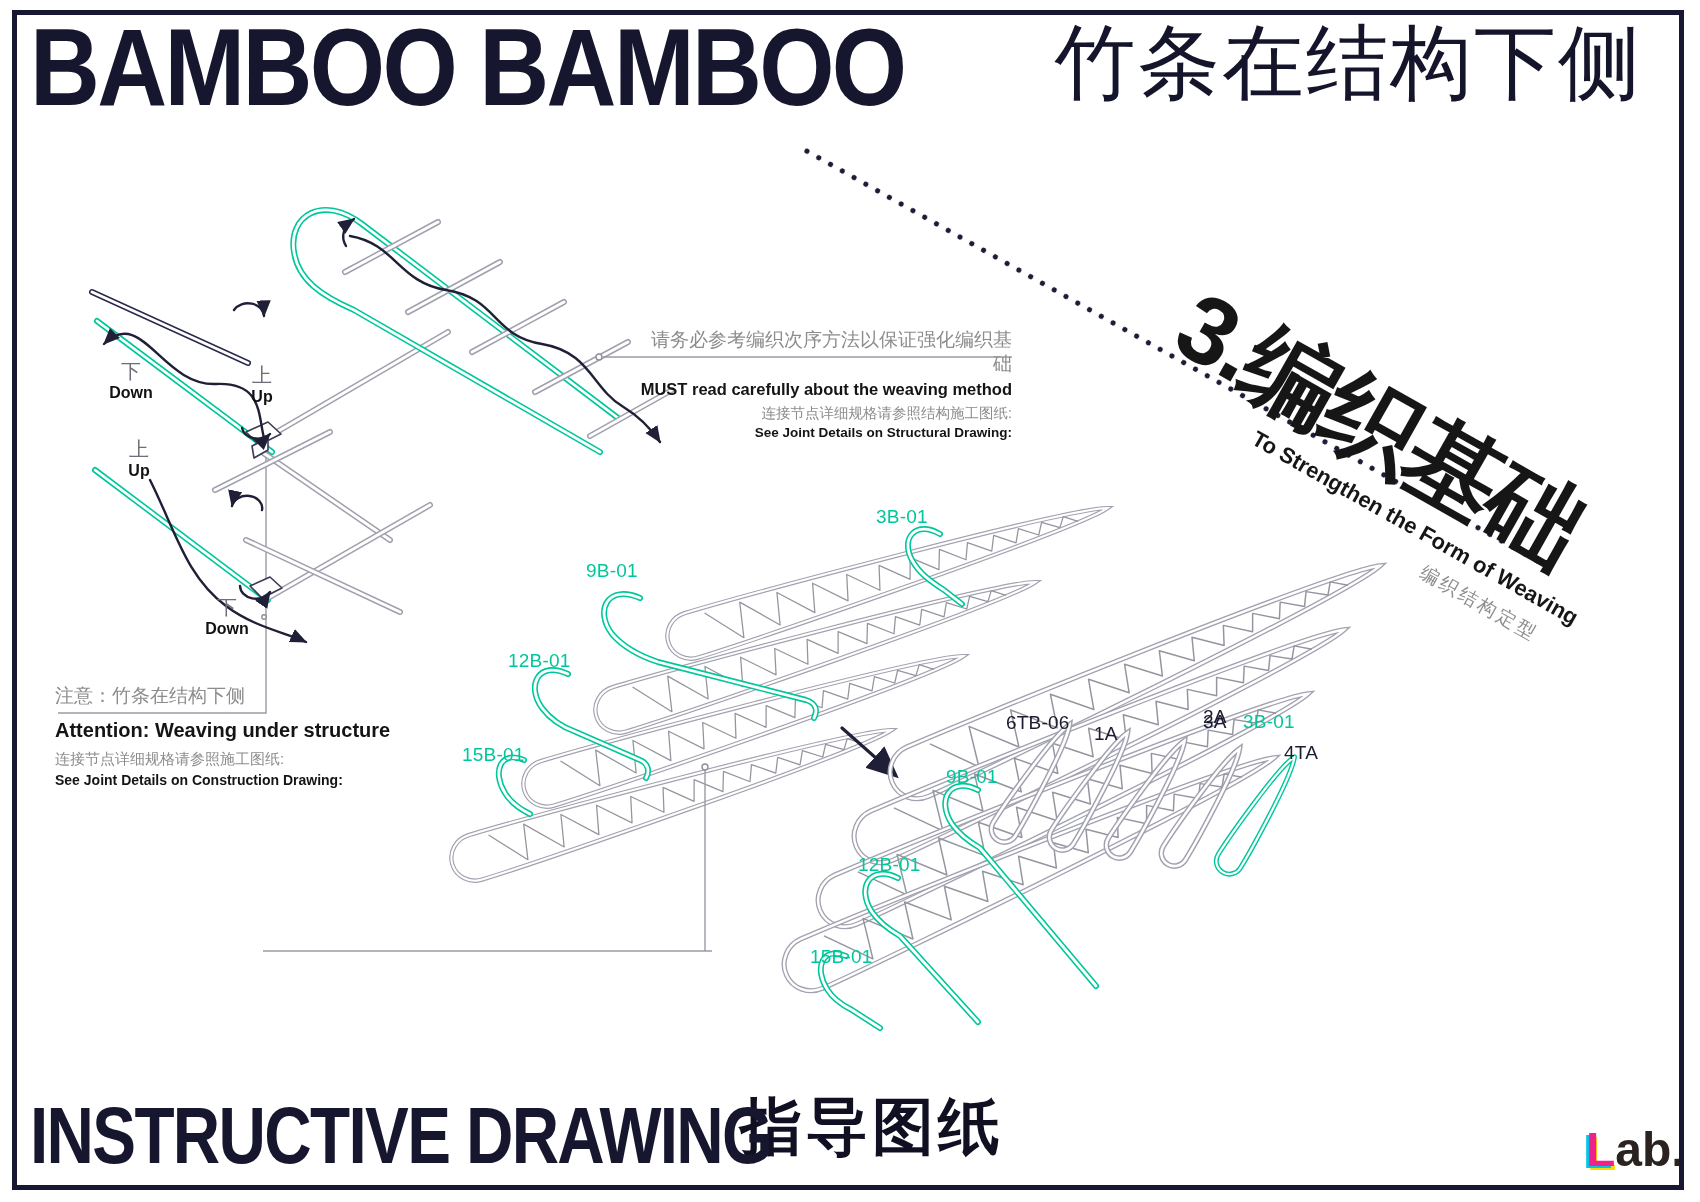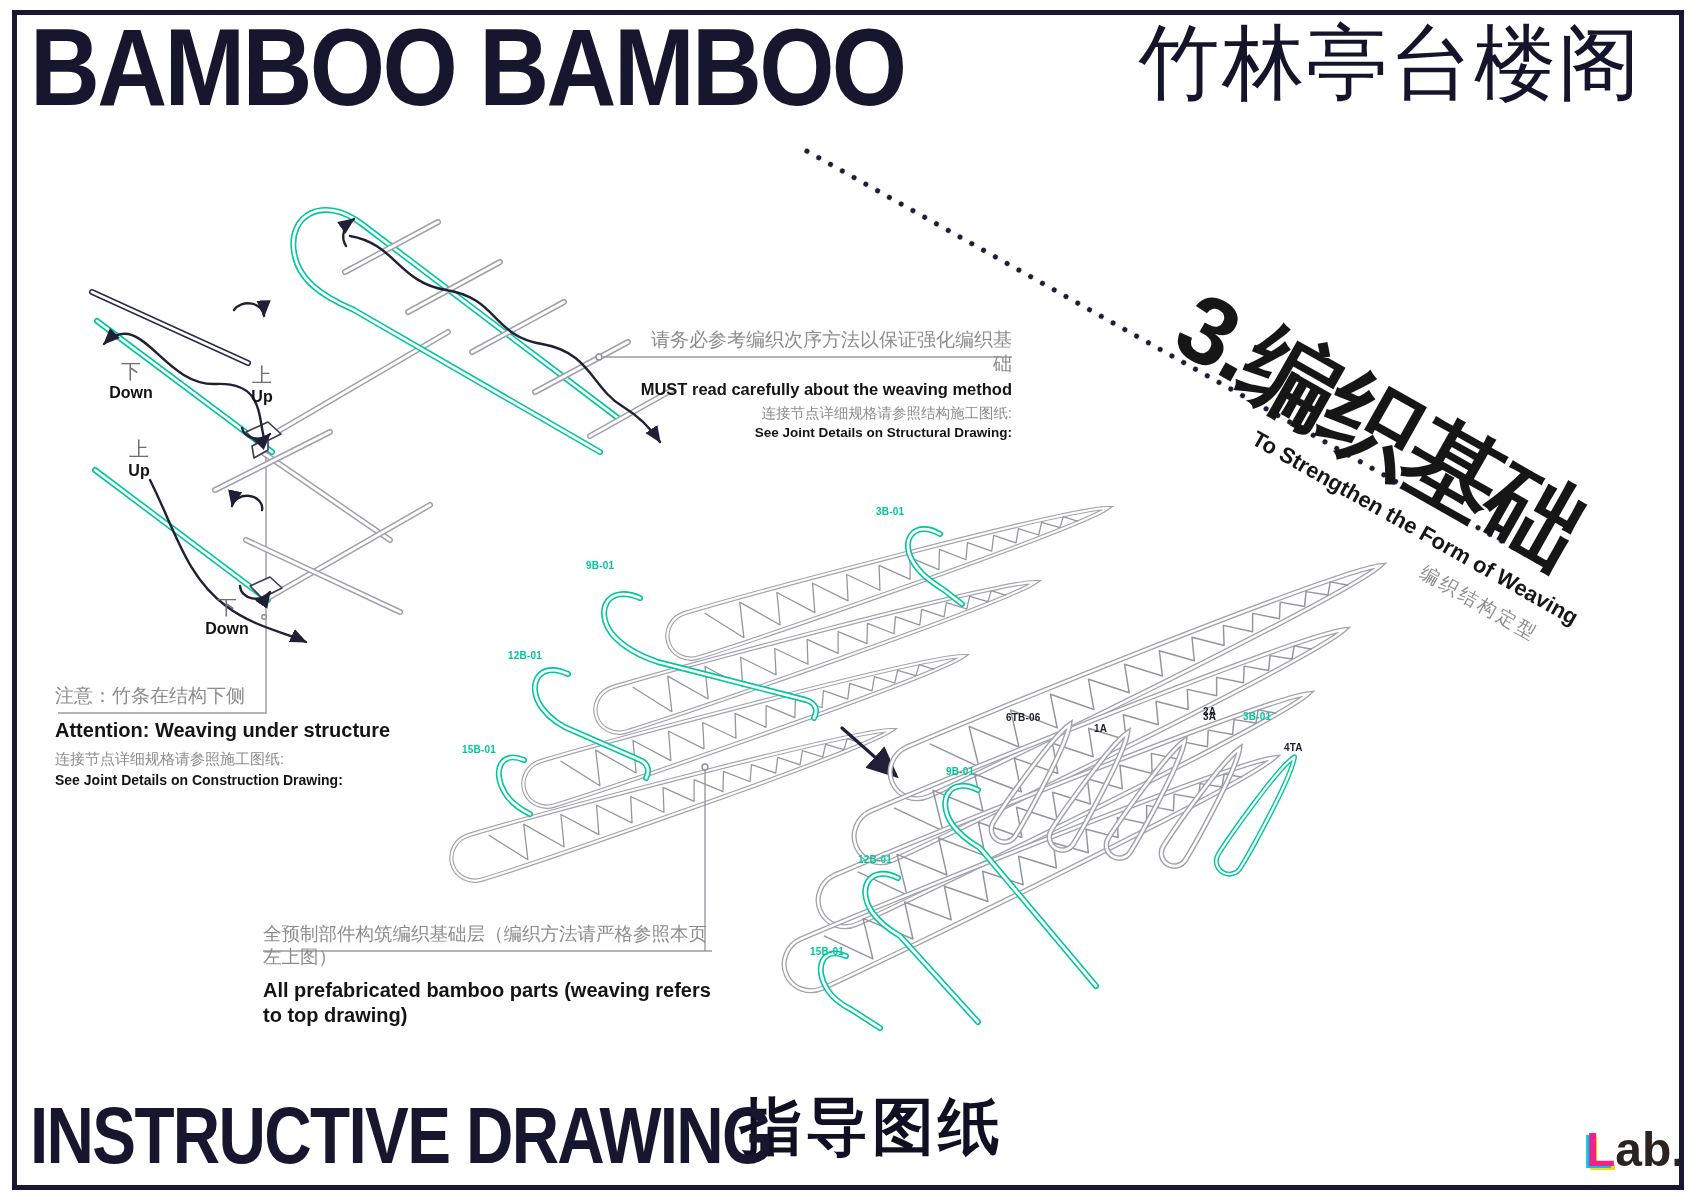--- a/index.html
+++ b/index.html
@@ -40,21 +40,21 @@
   .note-center{left:640px;top:328px;width:372px;text-align:right;}
   .note-left{left:55px;top:684px;width:340px;text-align:left;}
   .note-left .ne1{font-size:20px;margin-top:10px;}
   .note-left .nz2{font-size:15px;margin-top:7px;}
   .note-left .ne2{font-size:14px;}
   .note-bottom{left:263px;top:922px;width:460px;text-align:left;}
   .note-bottom .nz1{font-size:18.5px;}
   .note-bottom .ne1{font-size:20px;margin-top:10px;}
 
   
-  .pl{position:absolute;font-size:10px;font-weight:700;color:#1c1c30;letter-spacing:.2px;white-space:nowrap;}
+  .pl{position:absolute;font-size:19px;font-weight:400;color:#1c1c30;letter-spacing:.2px;white-space:nowrap;}
   .pl.accent{color:#00c79b;}
   .dir{position:absolute;text-align:center;transform:translateX(-50%);line-height:1.1;}
   .dir .zh{font-size:20px;color:#6e6e78;}
   .dir .en{font-size:16px;font-weight:700;color:#111;margin-top:2px;}
 
   
   .tt{fill:none;stroke:#00c79b;stroke-width:6;stroke-linecap:round;stroke-linejoin:round;}
   .tc{fill:none;stroke:#fff;stroke-width:2.8;stroke-linecap:round;stroke-linejoin:round;}
   .gt{fill:none;stroke:#a0a0ae;stroke-width:6;stroke-linecap:round;}
   .gc{fill:none;stroke:#fff;stroke-width:3;stroke-linecap:round;}
@@ -184,21 +184,21 @@
     </g>
 
     <g>
       <line class="ld" x1="263" y1="951" x2="712" y2="951"></line>
       <polyline class="ld" points="705,951 705,770"></polyline>
       <circle class="ldc" cx="705" cy="767" r="3"></circle>
     </g>
   </svg>
 
   <div class="title-en">BAMBOO BAMBOO</div>
-  <div class="title-zh">竹林亭台楼阁</div>
+  <div class="title-zh">竹条在结构下侧</div>
 
   <div class="dotline"></div>
   <div class="sec">
     <div class="sec-title">3.编织基础</div>
     <div class="sec-sub-en">To Strengthen the Form of Weaving</div>
     <div class="sec-sub-zh">编织结构定型</div>
   </div>
 
   <div class="note note-center">
     <div class="nz1">请务必参考编织次序方法以保证强化编织基础</div>
@@ -207,24 +207,20 @@
     <div class="ne2">See Joint Details on Structural Drawing:</div>
   </div>
 
   <div class="note note-left">
     <div class="nz1">注意：竹条在结构下侧</div>
     <div class="ne1">Attention: Weaving under structure</div>
     <div class="nz2">连接节点详细规格请参照施工图纸:</div>
     <div class="ne2">See Joint Details on Construction Drawing:</div>
   </div>
 
-  <div class="note note-bottom">
-    <div class="nz1">全预制部件构筑编织基础层（编织方法请严格参照本页左上图）</div>
-    <div class="ne1">All prefabricated bamboo parts (weaving refers to top drawing)</div>
-  </div>
 
   <div class="dir" style="left:131px;top:360px">
     <div class="zh">下</div>
     <div class="en">Down</div>
   </div>
   <div class="dir" style="left:262px;top:364px">
     <div class="zh">上</div>
     <div class="en">Up</div>
   </div>
   <div class="dir" style="left:139px;top:438px">

